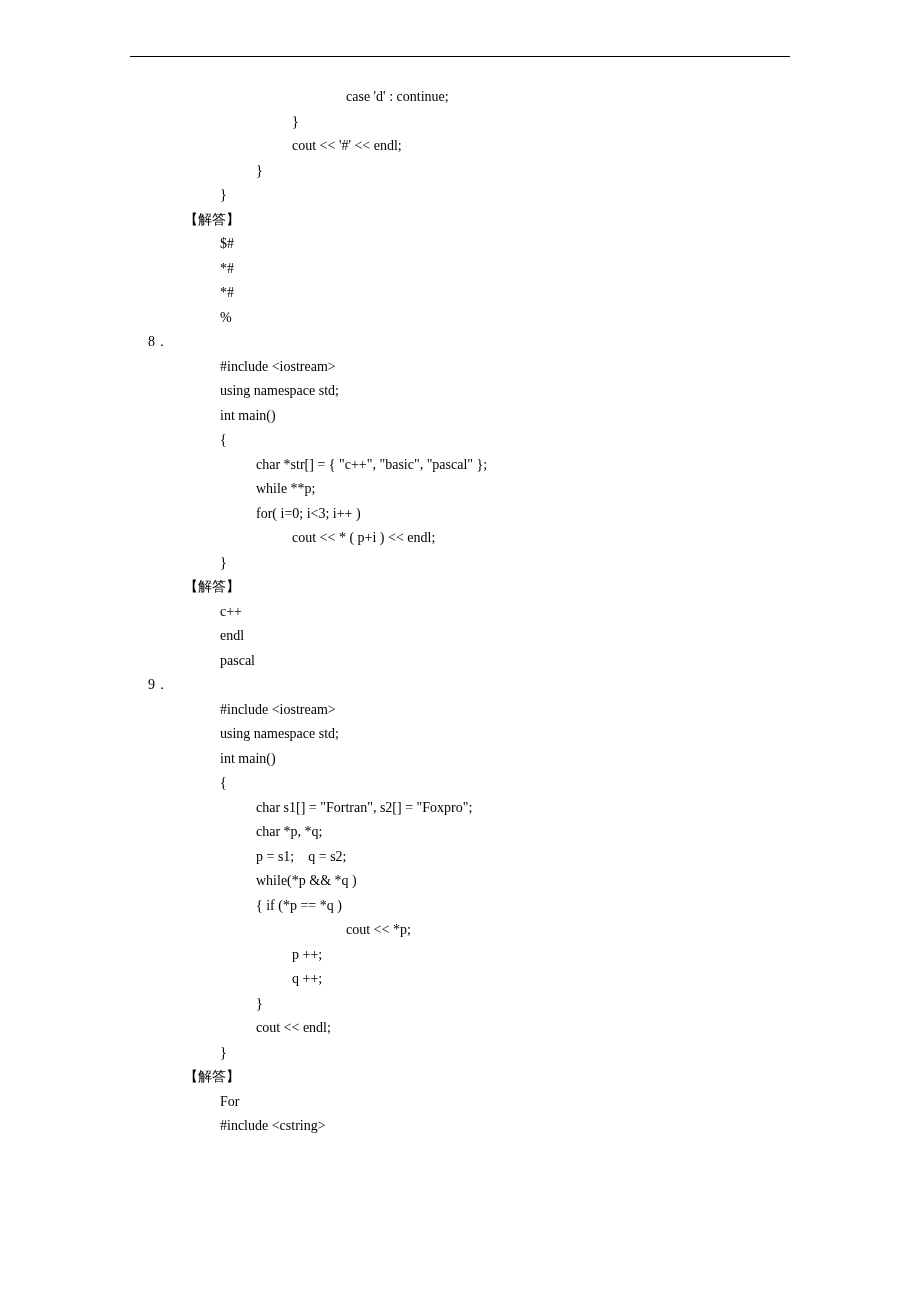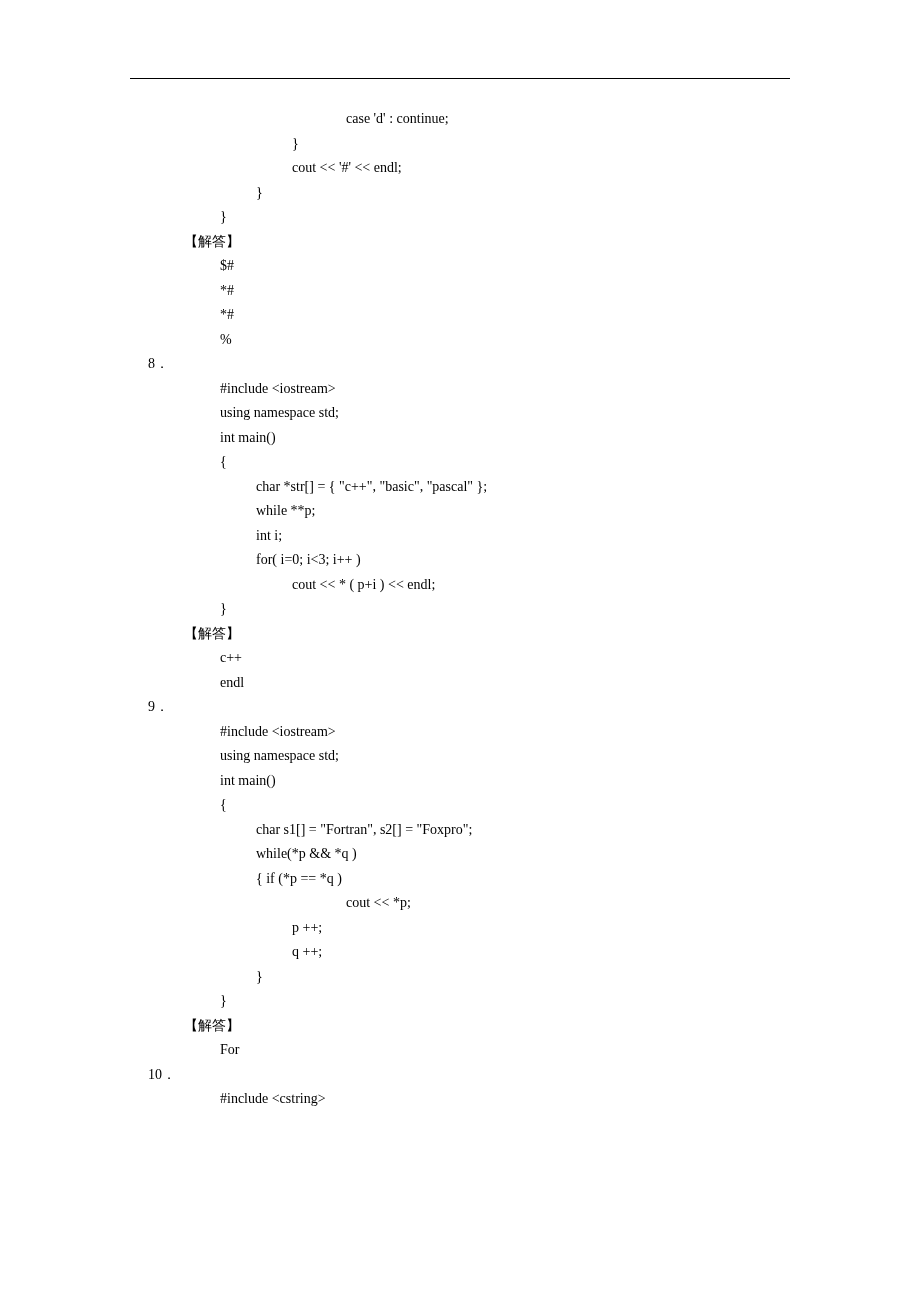--- a/index.html
+++ b/index.html
@@ -8,21 +8,21 @@
     font-family: "Times New Roman", "SimSun", serif;
     font-size: 14px;
     color: #000000;
     line-height: 1.75;
   }
   .page {
     width: 920px;
     height: 1302px;
     position: relative;
     box-sizing: border-box;
-    padding: 78px 130px 100px 130px;
+    padding: 56px 130px 100px 130px;
   }
   .hr {
     border: none;
     border-top: 1px solid #000;
     margin: 0 0 28px 0;
   }
   .line {
     white-space: pre;
     font-family: "Times New Roman", "SimSun", serif;
   }
@@ -56,45 +56,47 @@
   <div class="line indent2">%</div>
 
   <div class="line num">8．</div>
 
   <div class="line indent2">#include &lt;iostream&gt;</div>
   <div class="line indent2">using namespace std;</div>
   <div class="line indent2">int main()</div>
   <div class="line indent2">{</div>
   <div class="line indent3">char *str[] = { "c++", "basic", "pascal" };</div>
   <div class="line indent3">while **p;</div>
-  <div class="line indent3">int i;</div>
   <div class="line indent3">for( i=0; i&lt;3; i++ )</div>
   <div class="line indent4">cout &lt;&lt; * ( p+i ) &lt;&lt; endl;</div>
   <div class="line indent2">}</div>
 
   <div class="line indent1 cjk">【解答】</div>
 
   <div class="line indent2">c++</div>
   <div class="line indent2">endl</div>
+  <div class="line indent2">pascal</div>
 
   <div class="line num">9．</div>
 
   <div class="line indent2">#include &lt;iostream&gt;</div>
   <div class="line indent2">using namespace std;</div>
   <div class="line indent2">int main()</div>
   <div class="line indent2">{</div>
   <div class="line indent3">char s1[] = "Fortran", s2[] = "Foxpro";</div>
+  <div class="line indent3">char *p, *q;</div>
+  <div class="line indent3">p = s1;    q = s2;</div>
   <div class="line indent3">while(*p &amp;&amp; *q )</div>
   <div class="line indent3">{ if (*p == *q )</div>
   <div class="line indent5">cout &lt;&lt; *p;</div>
   <div class="line indent4">p ++;</div>
   <div class="line indent4">q ++;</div>
   <div class="line indent3">}</div>
+  <div class="line indent3">cout &lt;&lt; endl;</div>
   <div class="line indent2">}</div>
 
   <div class="line indent1 cjk">【解答】</div>
 
   <div class="line indent2">For</div>
 
-  <div class="line num">10．</div>
 
   <div class="line indent2">#include &lt;cstring&gt;</div>
 </div>
 
 </body></html>

